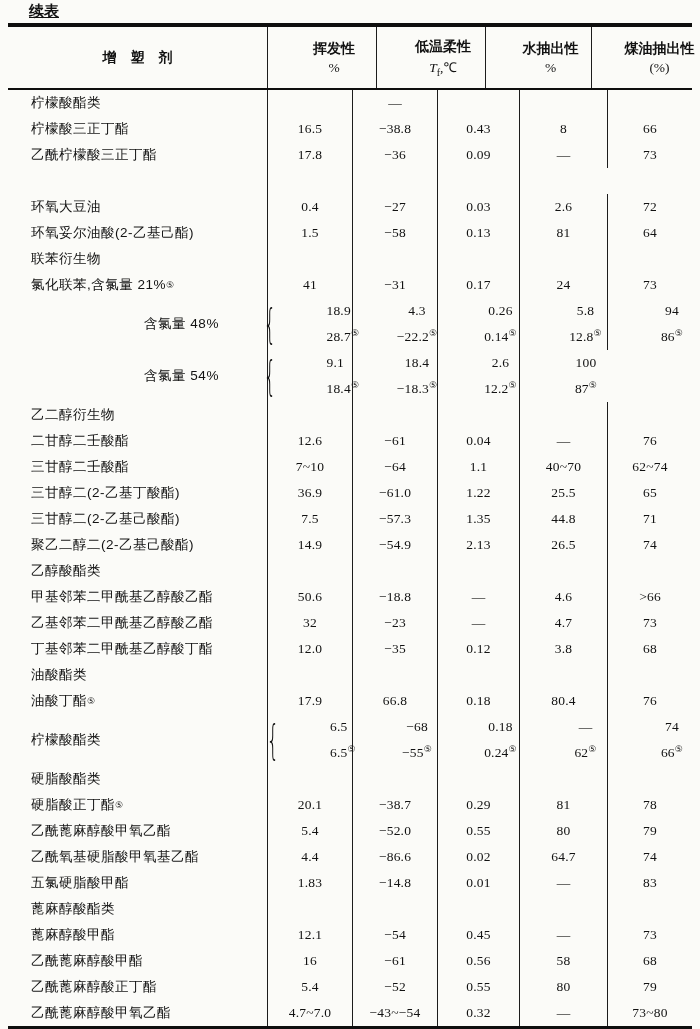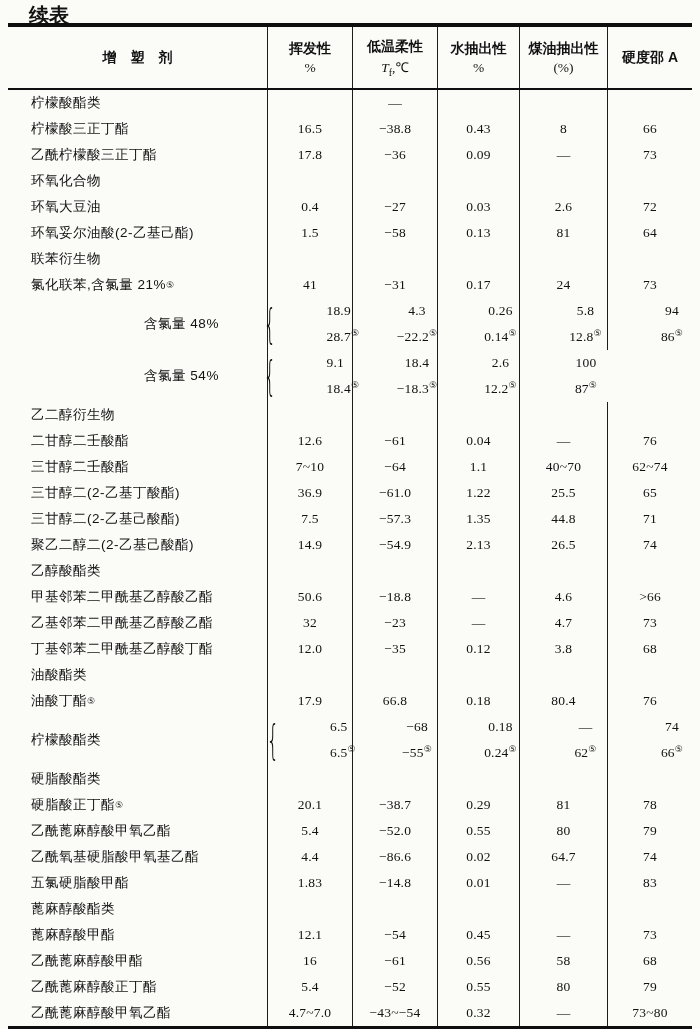--- a/index.html
+++ b/index.html
@@ -4,32 +4,32 @@
 <style>
   html,body{margin:0;padding:0;}
   body{
     width:700px;height:1029px;position:relative;
     background:#fbfbf8;color:#121212;
     font-family:"Liberation Serif", serif;
     overflow:hidden;
   }
   .page-title{
     position:absolute;left:29px;top:2px;
-    font-size:20px;font-weight:700;
+    font-size:15px;font-weight:700;
     font-family:"Liberation Sans", sans-serif;
     text-decoration:underline;
   }
   .ptable{
     position:absolute;left:8px;top:23px;width:684px;
     border-top:4px solid #0e0e0e;
     border-bottom:3px solid #0e0e0e;
   }
   .thead{
     display:grid;grid-template-columns:260px 85px 85px 82px 88px 84px;
-    height:61px;border-bottom:2px solid #0e0e0e;
+    height:61px;border-bottom:2px solid #0e0e0e;gap:24px;
   }
   .th{
     display:flex;flex-direction:column;align-items:center;justify-content:center;
     gap:2px;font-weight:700;font-size:14px;
     font-family:"Liberation Sans", sans-serif;
   }
   .th:not(:last-child){border-right:1px solid #1c1c1c;}
   .th .unit-line{
     font-weight:400;font-size:13.5px;
     font-family:"Liberation Serif", serif;
@@ -112,21 +112,20 @@
       </div>
       <div class="trow">
         <div class="cell name">乙酰柠檬酸三正丁酯</div>
         <div class="cell val">17.8</div>
         <div class="cell val">−36</div>
         <div class="cell val">0.09</div>
         <div class="cell val">—</div>
         <div class="cell val">73</div>
       </div>
       <div class="trow">
-        <div class="cell name">环氧化合物</div>
         <div class="cell val"></div>
         <div class="cell val"></div>
         <div class="cell val"></div>
         <div class="cell val"></div>
         <div class="cell val"></div>
       </div>
       <div class="trow">
         <div class="cell name">环氧大豆油</div>
         <div class="cell val">0.4</div>
         <div class="cell val">−27</div>

